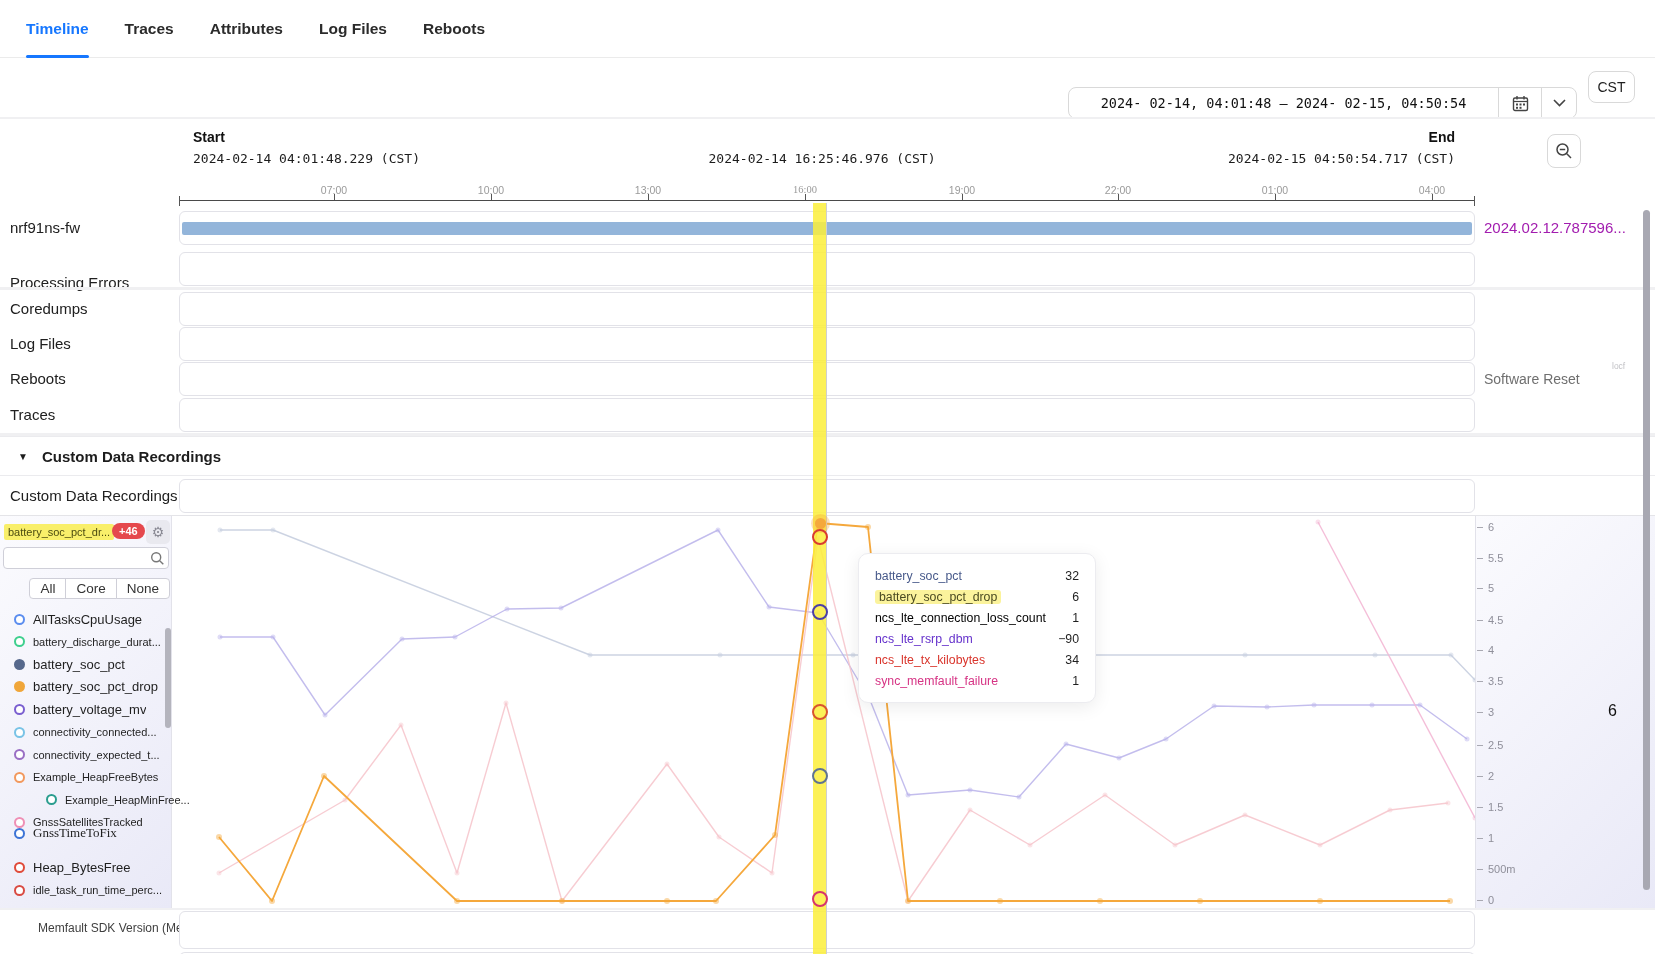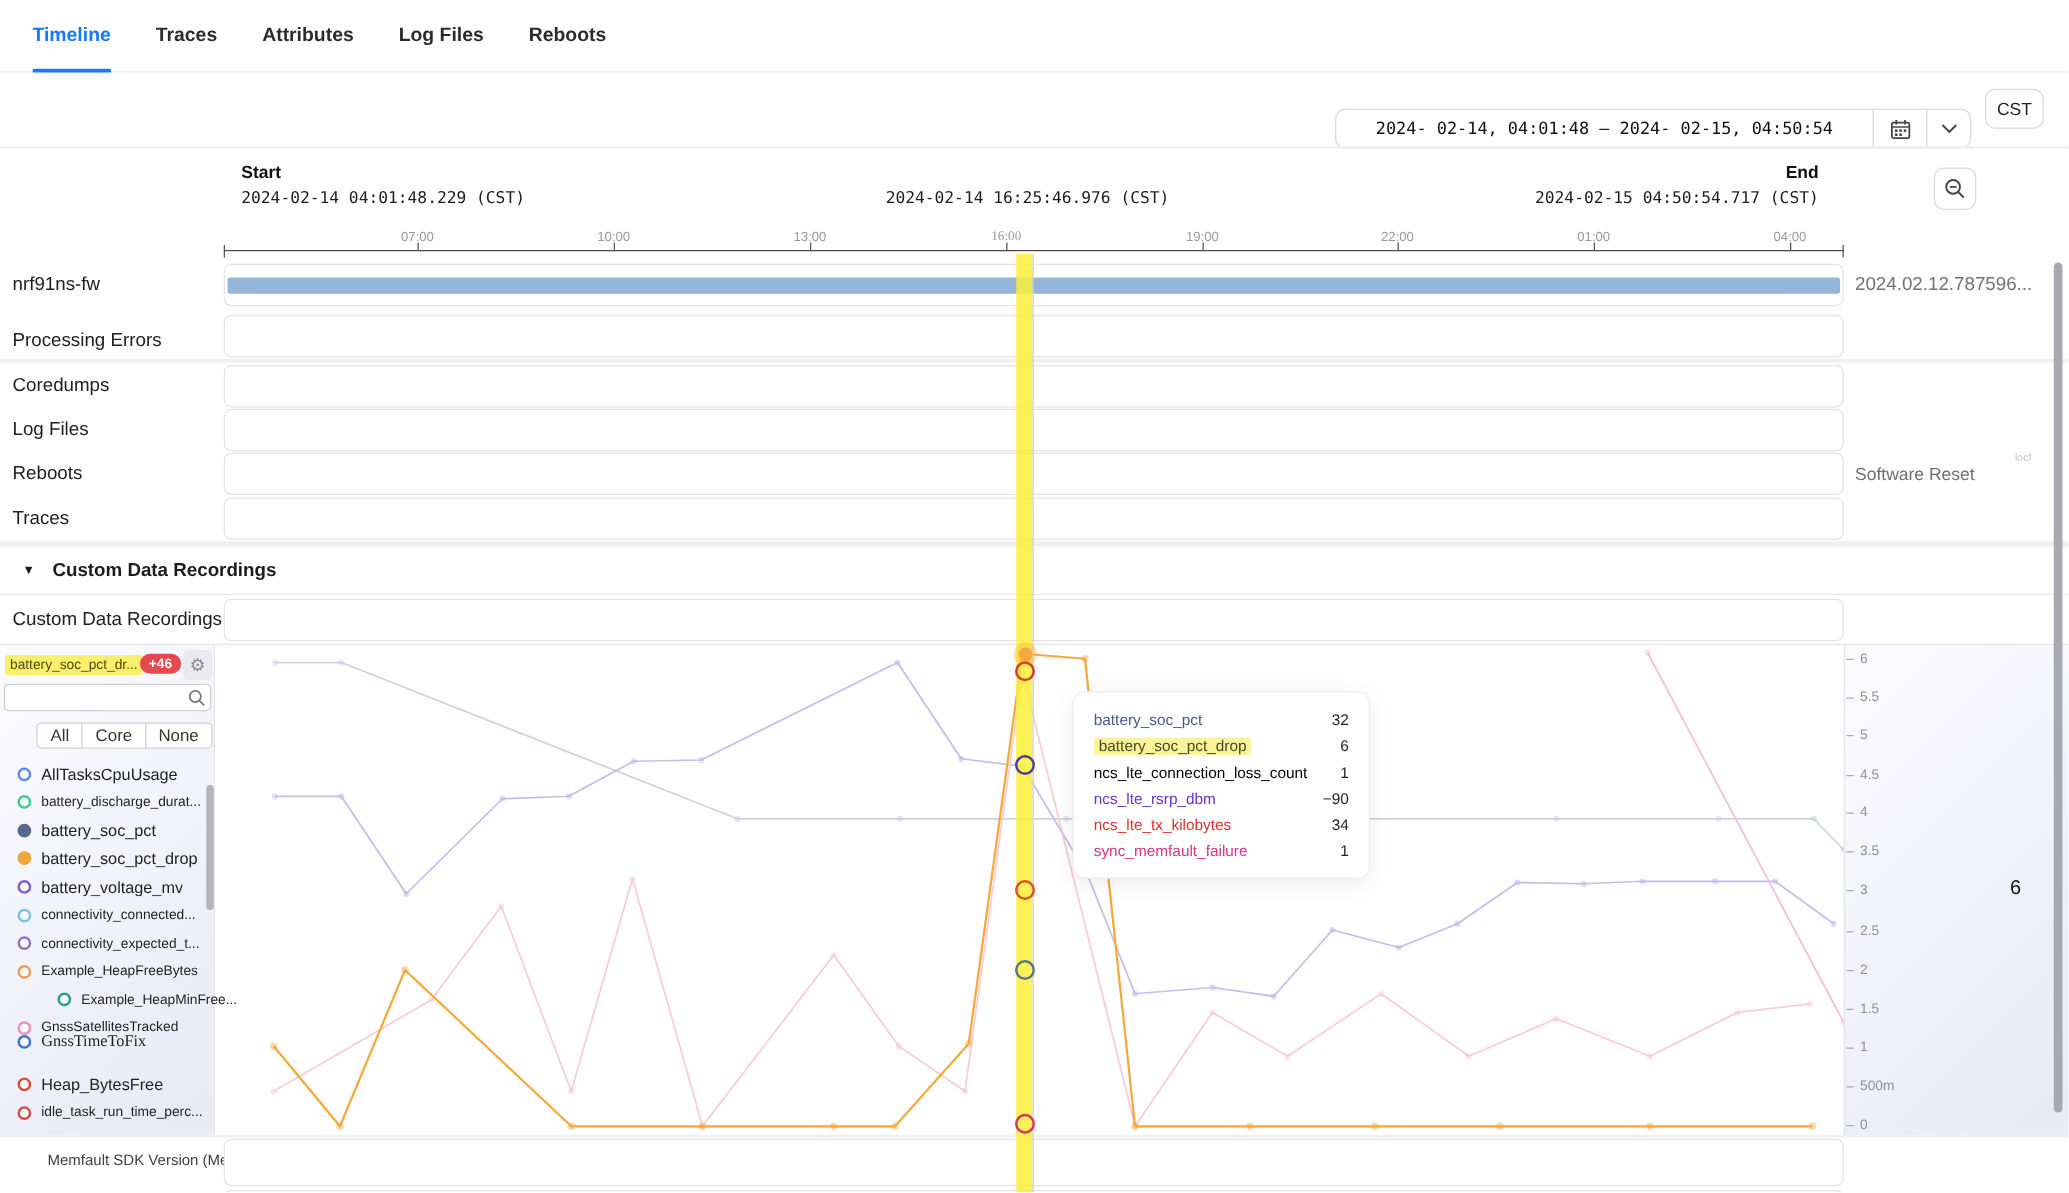--- a/index.html
+++ b/index.html
@@ -28,21 +28,21 @@
   #zoomout-btn{left:1547px;top:134px;width:34px;height:34px;display:flex;align-items:center;justify-content:center;cursor:pointer;}
   
   .tick-label{position:absolute;transform:translateX(-50%);font-size:10.5px;color:#9a9a9a;}
   .tick-mark{position:absolute;width:1px;background:#555;}
   #axis-line{left:179px;top:200px;width:1296px;height:0;border-top:1.5px solid #4a4a4a;}
   
   .row-label{position:absolute;left:10px;font-size:15px;color:#202020;white-space:nowrap;}
   .row-box{position:absolute;left:179px;width:1296px;height:34px;border:1px solid #e2e2e8;border-radius:6px;
            background:#fff;box-sizing:border-box;}
   .fw-bar{position:absolute;left:2px;top:10px;right:2px;height:13px;border-radius:2px;}
-  .row-right{position:absolute;left:1484px;font-size:15px;color:#737373;white-space:nowrap;}
+  .row-right{position:absolute;left:1484px;font-size:15px;color:#a21caf;white-space:nowrap;}
   .row-right.gray{font-size:14px;color:#6f6f6f;}
   .corner-note{position:absolute;left:1612px;font-size:8.5px;color:#c2c2c6;}
   .reboot-dot{position:absolute;width:5px;height:5px;border-radius:50%;background:#8f9cc0;}
   .hsep{position:absolute;left:0;width:1655px;background:#f0f0f2;}
   
   #section-header{left:0;top:436px;width:1655px;height:38px;border-top:1px solid #ebebee;border-bottom:1px solid #ebebee;
                   background:#fff;display:flex;align-items:center;}
   #section-caret{margin-left:18px;font-size:10px;color:#1c1c1c;cursor:pointer;}
   #section-title{margin-left:14px;font-size:15px;font-weight:600;color:#1c1c1c;}
   
@@ -166,21 +166,21 @@
       <div class="tick-mark" style="left: 179px; top: 196px; height: 10px;"></div>
       <div class="tick-mark" style="left: 1474px; top: 196px; height: 10px;"></div>
     </div>
 
   <div id="rows">
       <div class="row-label" style="top: 219px;">nrf91ns-fw</div>
       <div class="row-box" style="top: 211px;">
         <div class="fw-bar" style="background: rgb(147, 181, 218);"></div>
       </div>
       <div class="row-right" style="top: 219px;">2024.02.12.787596...</div>
-      <div class="row-label" style="top: 264px;">Processing Errors</div>
+      <div class="row-label" style="top: 274px;">Processing Errors</div>
       <div class="row-box" style="top: 252px;"></div>
       <div class="row-label" style="top: 300px;">Coredumps</div>
       <div class="row-box" style="top: 292px;"></div>
       <div class="row-label" style="top: 335px;">Log Files</div>
       <div class="row-box" style="top: 327px;"></div>
       <div class="row-label" style="top: 370px;">Reboots</div>
       <div class="reboot-dot" style="left: 350px; top: 377px;"></div>
       <div class="row-box" style="top: 362px;"></div>
       <div class="row-right gray" style="top: 371px;">Software Reset</div>
       <div class="corner-note" style="top: 361px;">locf</div>

